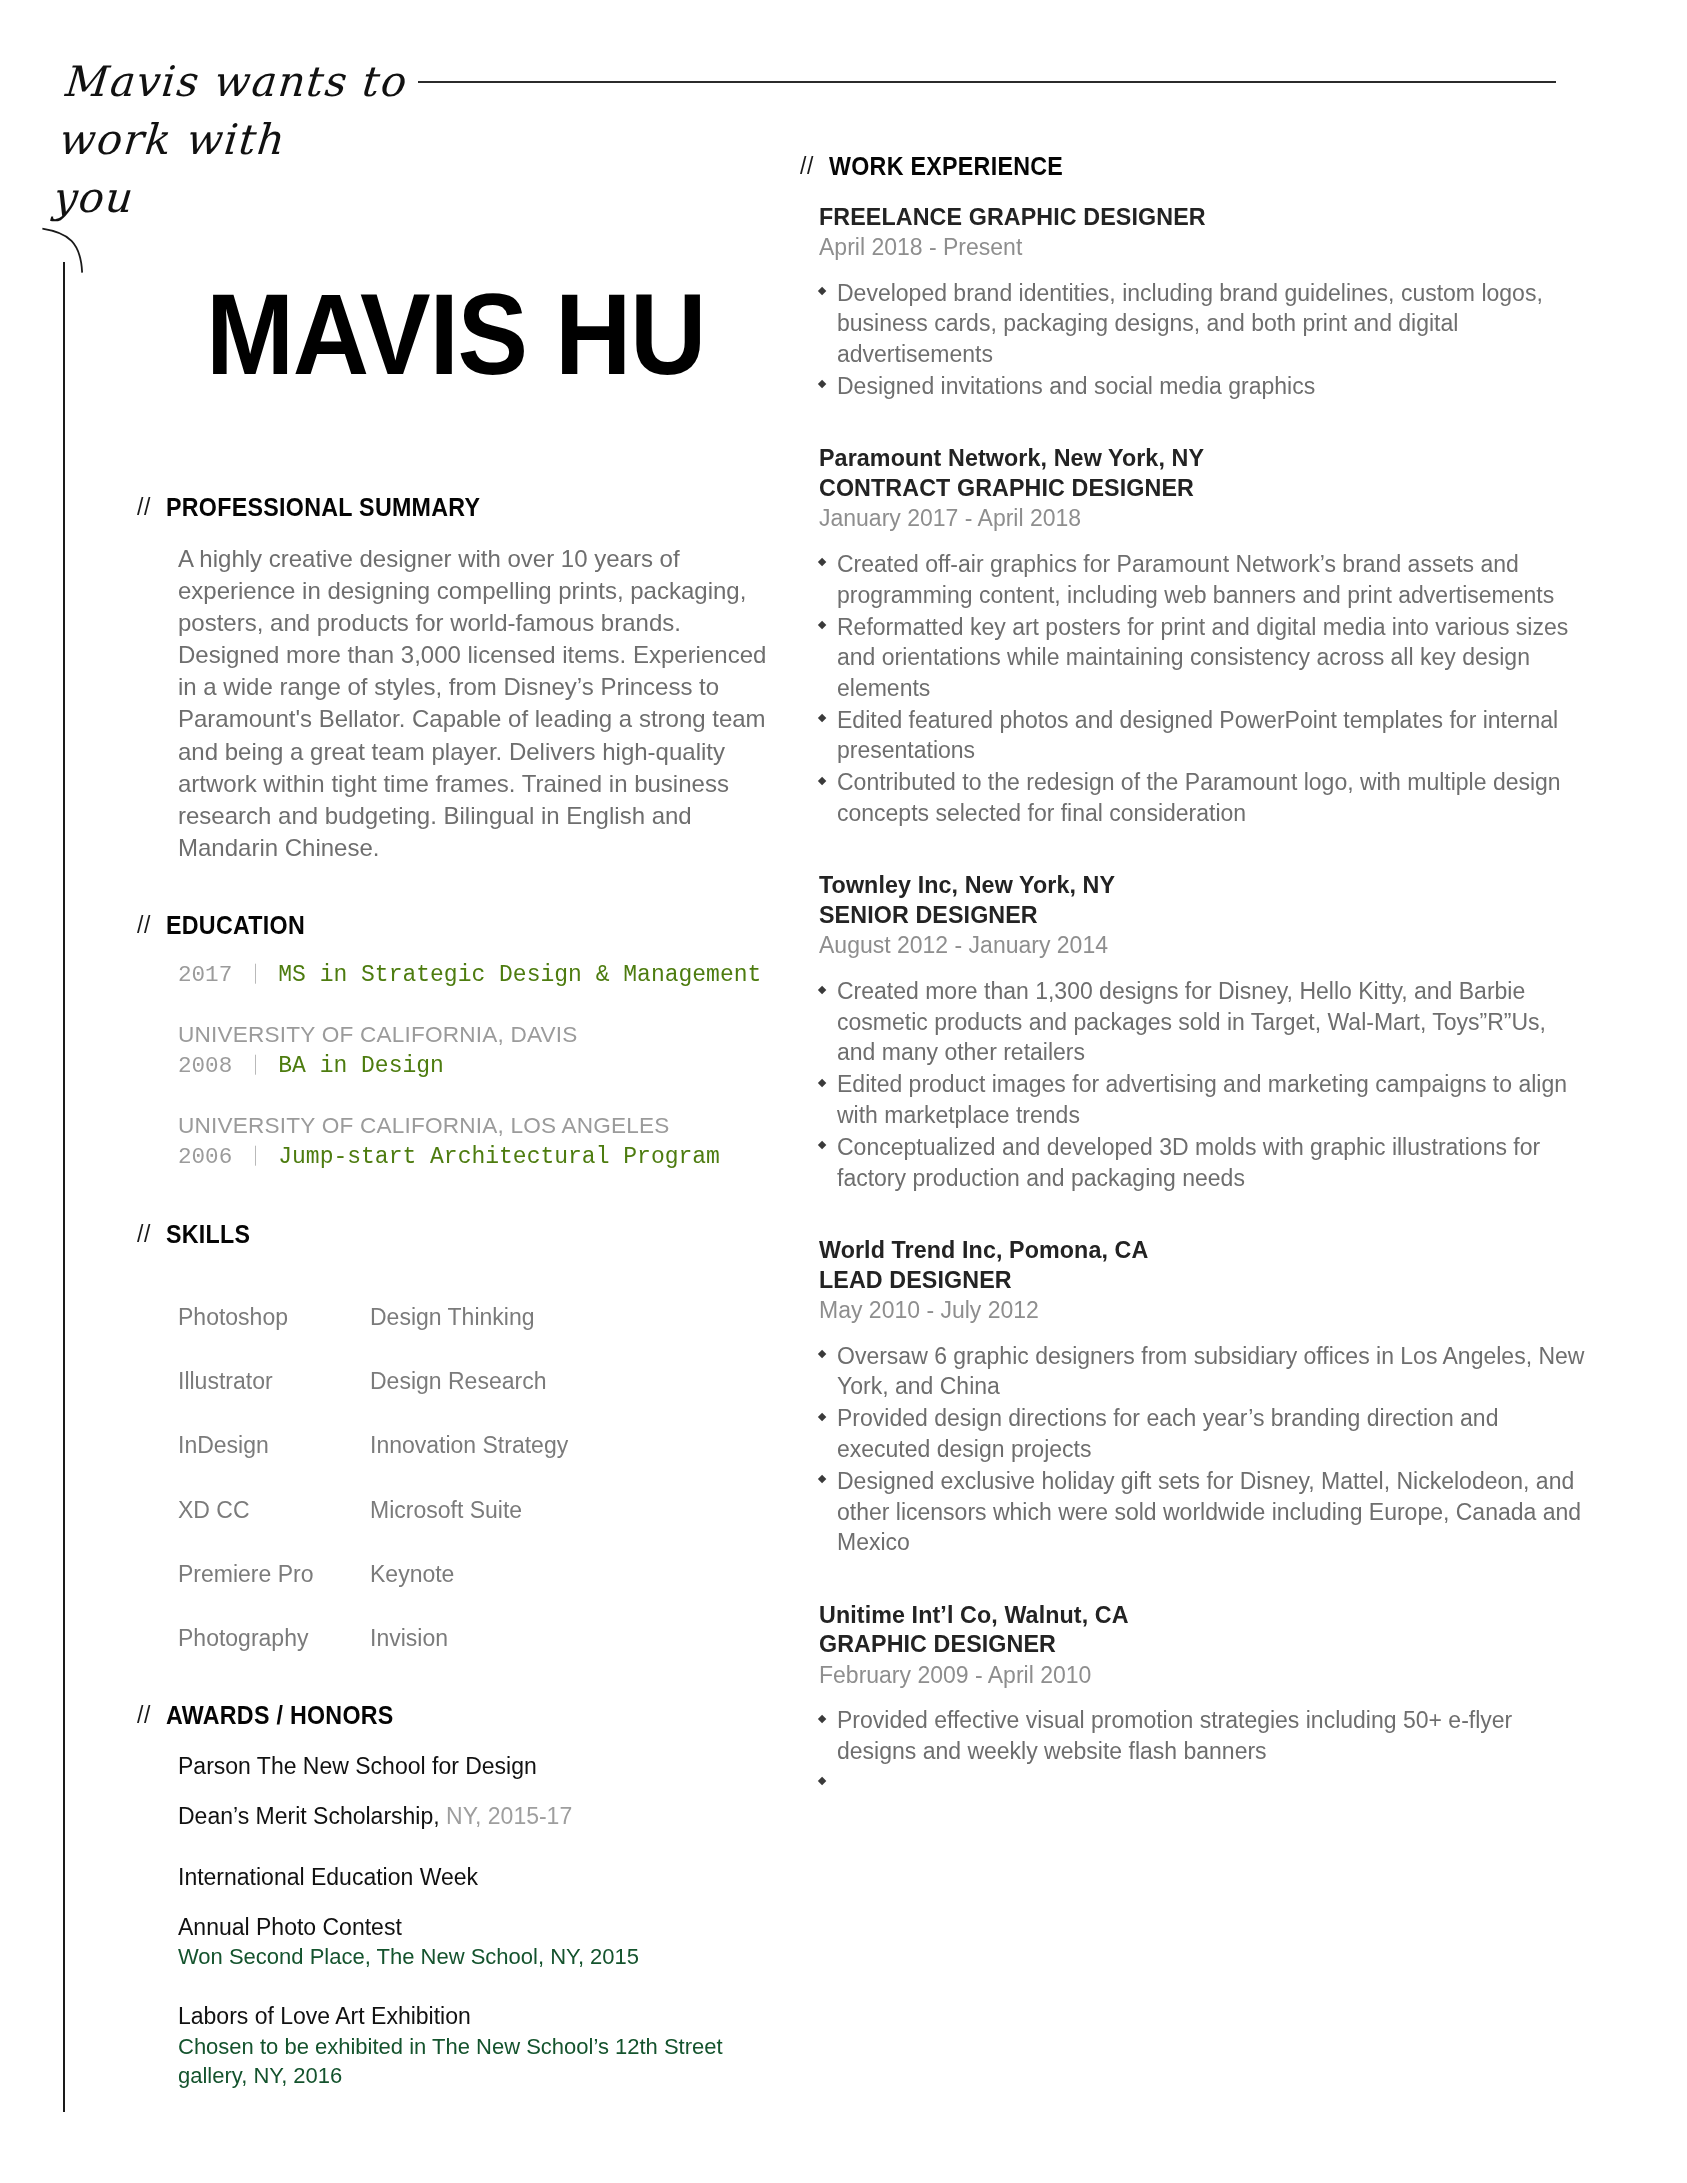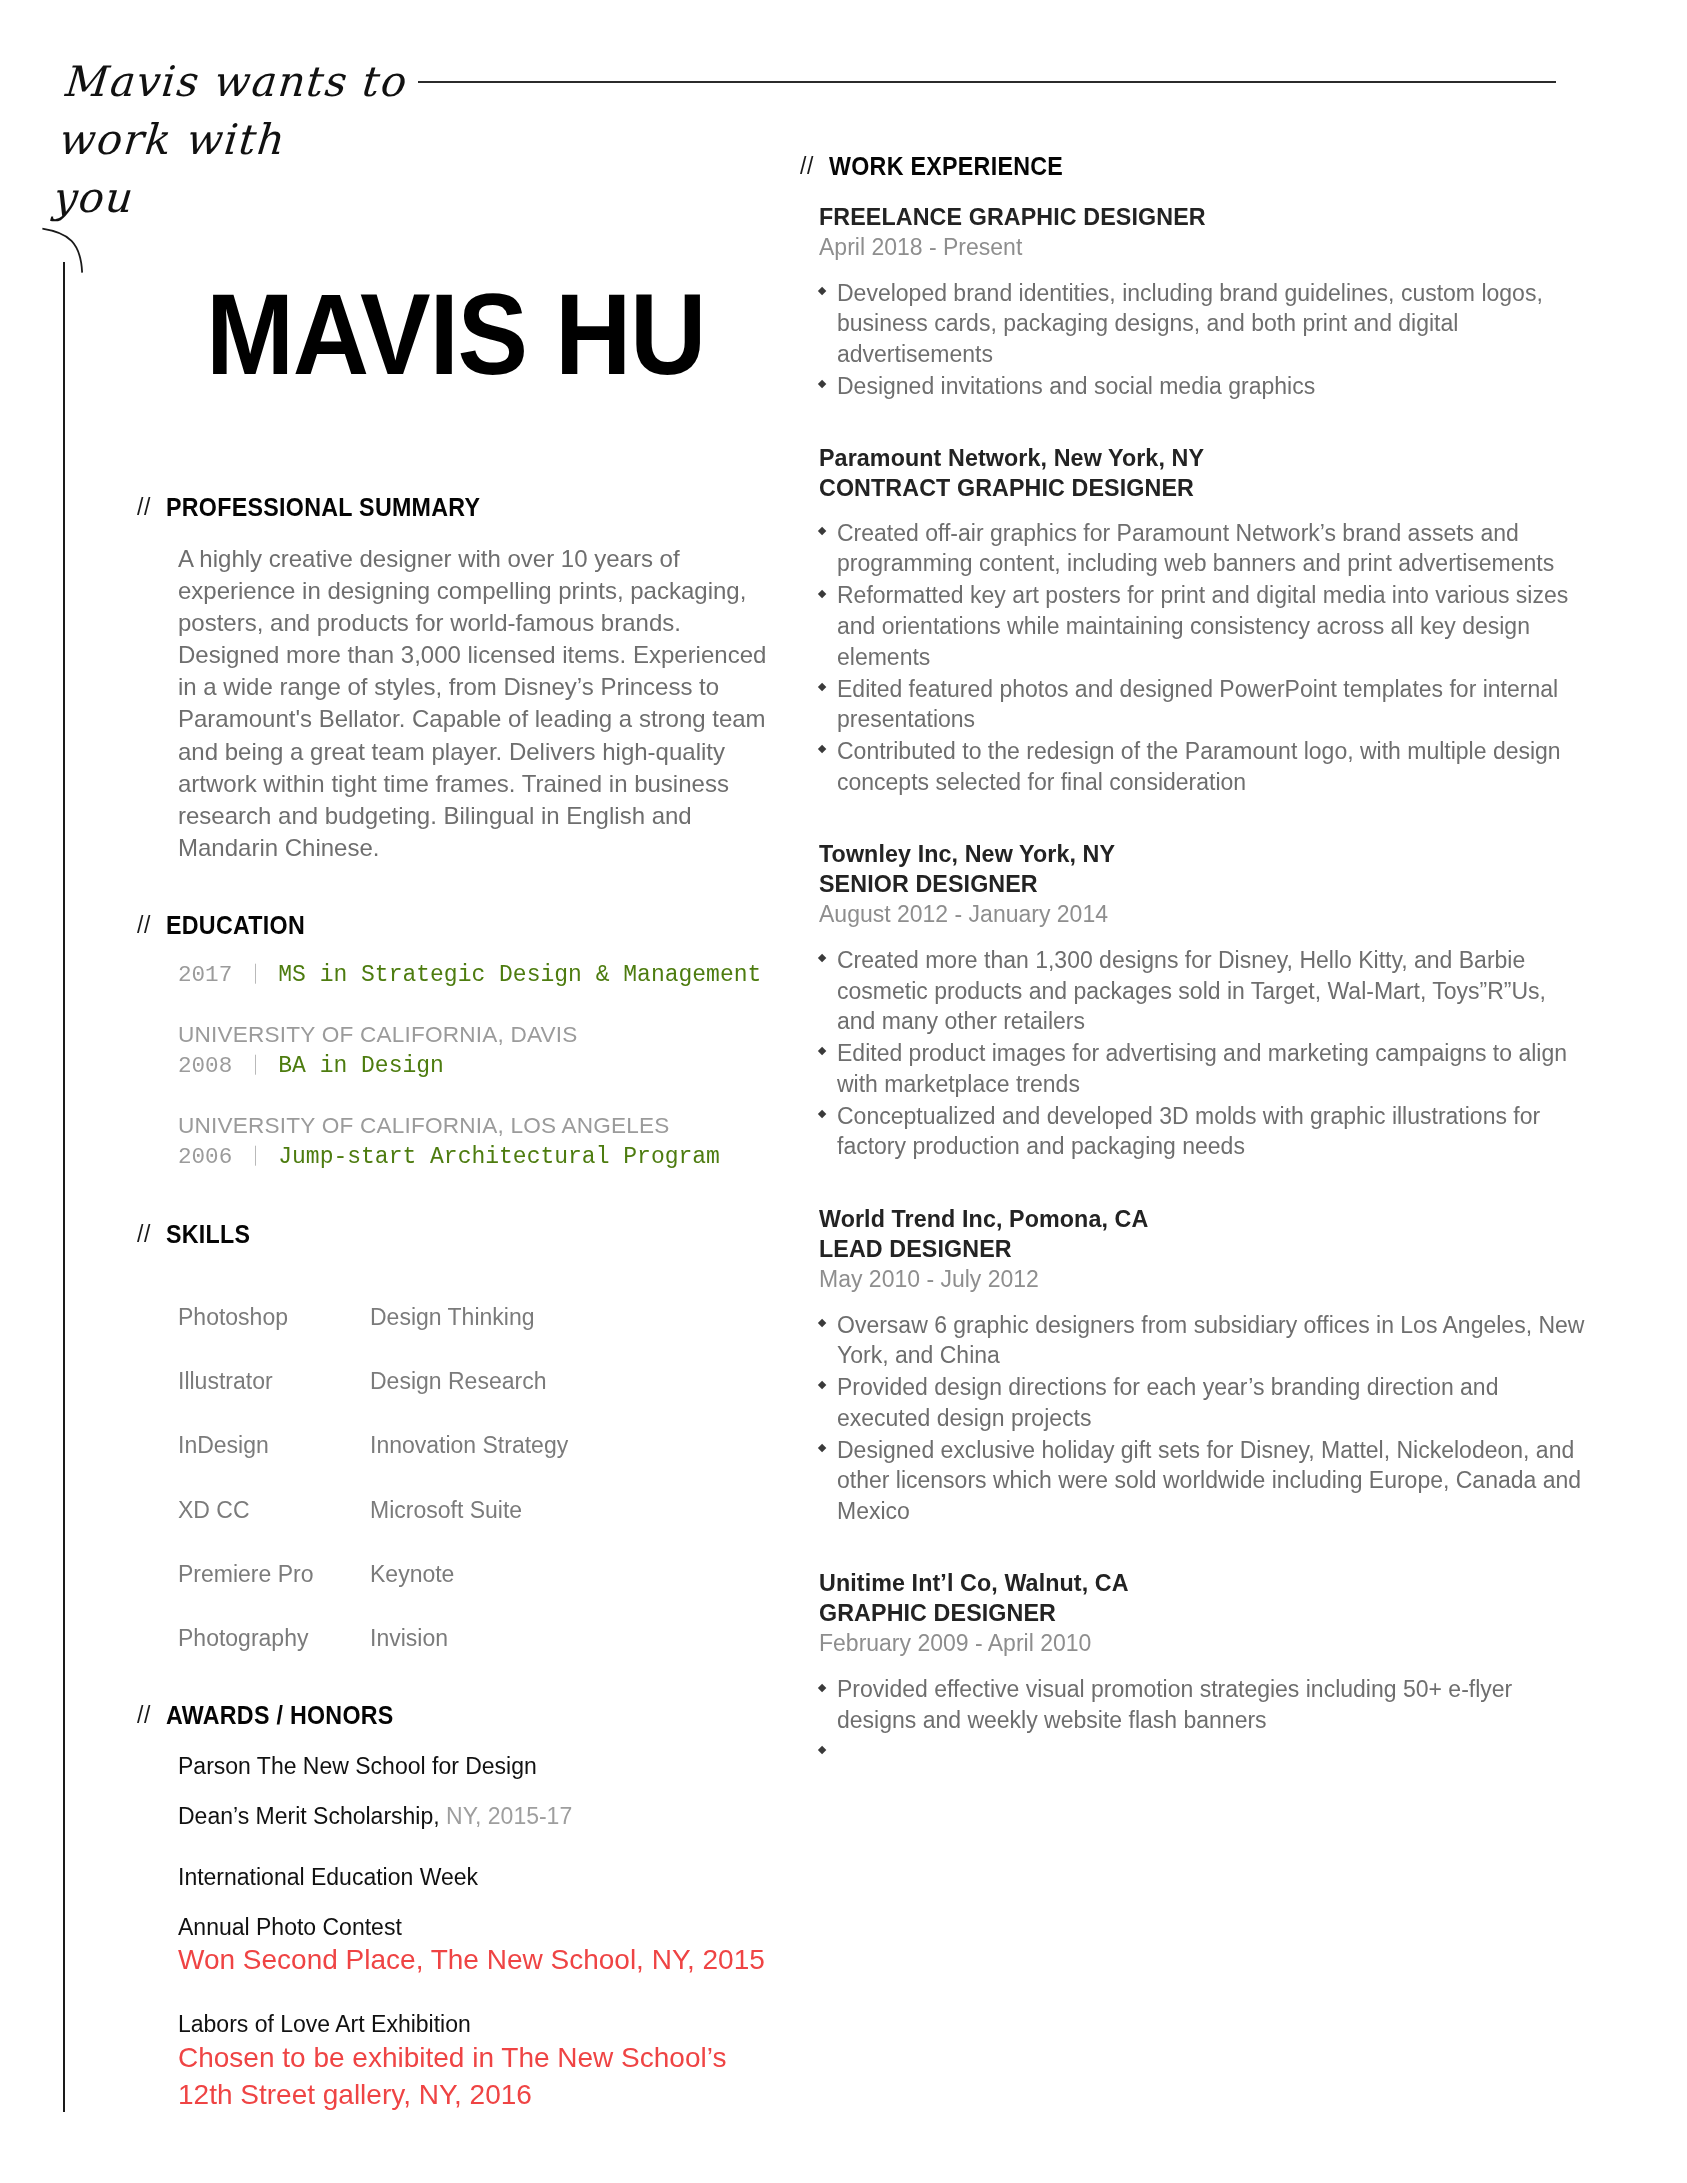--- a/index.html
+++ b/index.html
@@ -179,23 +179,23 @@
 
   
   .award { margin-bottom: 30px; }
   .award-line {
     font-size: 23px;
     line-height: 1.32;
     color: #111111;
     margin-top: 20px;
   }
   .award-meta {
-    font-size: 28px;
+    font-size: 22px;
     line-height: 1.32;
-    color: #ef4444;
+    color: #14532d;
   }
   .award-inline-meta { color: #9e9e9e; }
 
   
   .job { margin-bottom: 42px; }
   .job-company {
     font-family: "Liberation Sans Narrow", "Liberation Sans", sans-serif;
     font-size: 24px;
     font-weight: 700;
     color: #232323;
@@ -380,20 +380,21 @@
         <div class="job-dates">April 2018 - Present</div>
         <ul class="bullets">
           <li><span class="dia"></span><span>Developed brand identities, including brand guidelines, custom logos, business cards, packaging designs, and both print and digital advertisements</span></li>
           <li><span class="dia"></span><span>Designed invitations and social media graphics</span></li>
         </ul>
       </div>
 
       <div class="job">
         <div class="job-company">Paramount Network, New York, NY</div>
         <div class="job-title">CONTRACT GRAPHIC DESIGNER</div>
+        <div class="job-dates">January 2017 - April 2018</div>
         <ul class="bullets">
           <li><span class="dia"></span><span>Created off-air graphics for Paramount Network’s brand assets and programming content, including web banners and print advertisements</span></li>
           <li><span class="dia"></span><span>Reformatted key art posters for print and digital media into various sizes and orientations while maintaining consistency across all key design elements</span></li>
           <li><span class="dia"></span><span>Edited featured photos and designed PowerPoint templates for internal presentations</span></li>
           <li><span class="dia"></span><span>Contributed to the redesign of the Paramount logo, with multiple design concepts selected for final consideration</span></li>
         </ul>
       </div>
 
       <div class="job">
         <div class="job-company">Townley Inc, New York, NY</div>

